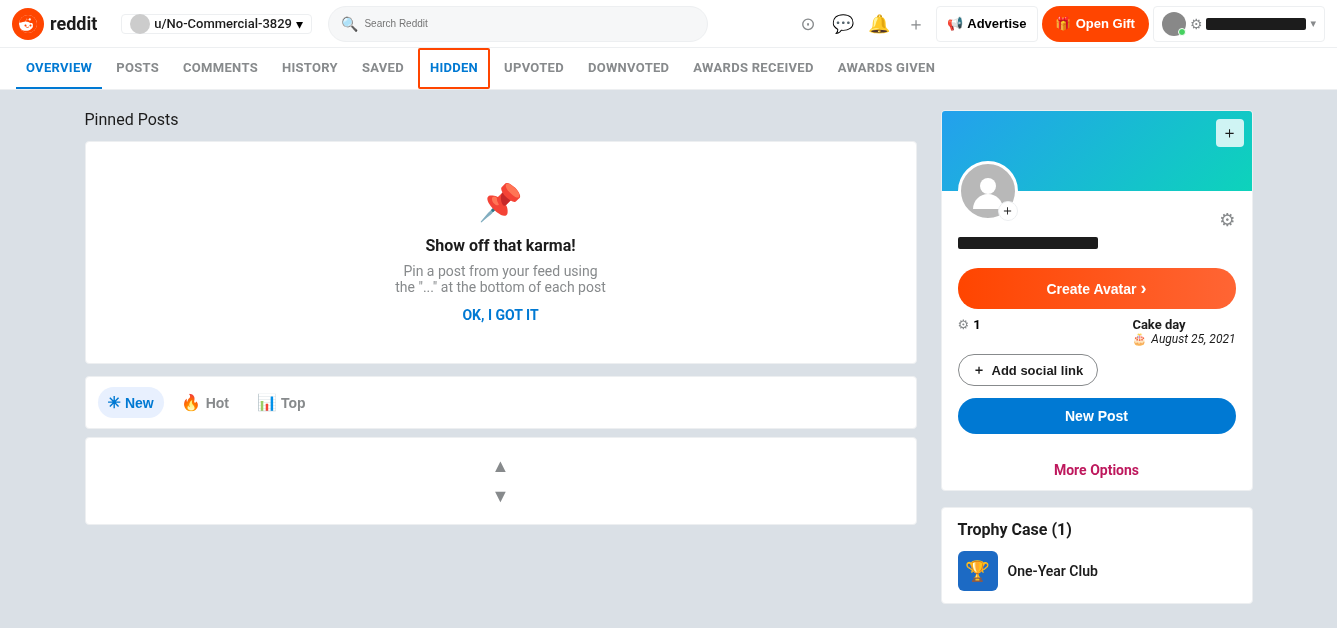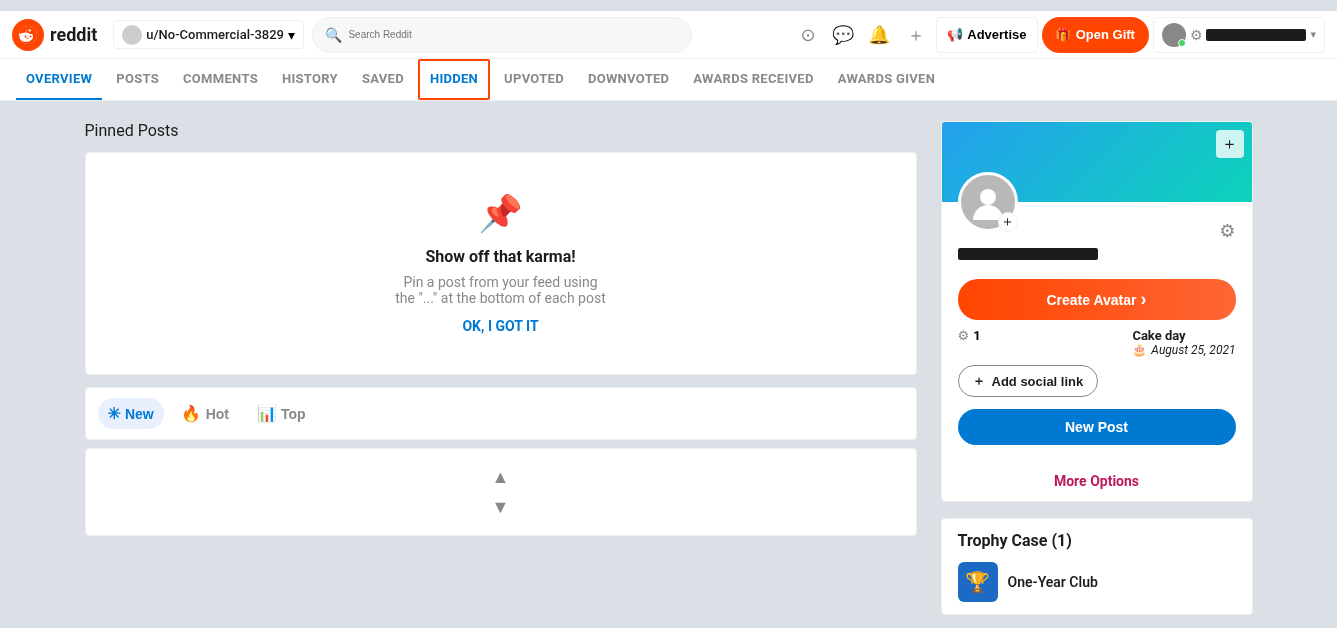--- a/index.html
+++ b/index.html
@@ -6,31 +6,30 @@
     body { font-family: -apple-system, BlinkMacSystemFont, 'Segoe UI', Roboto, sans-serif; background: #dae0e6; font-size: 14px; }
 
     
     .topnav {
       background: #fff;
       display: flex;
       align-items: center;
       padding: 0 12px;
       height: 48px;
       border-bottom: 1px solid #edeff1;
-      gap: 8px;
-      margin-top: 11px;
+      gap: 16px;
     }
     .logo-area { display: flex; align-items: center; gap: 6px; margin-right: 8px; }
     .logo-circle { width: 32px; height: 32px; background: #ff4500; border-radius: 50%; display: flex; align-items: center; justify-content: center; }
     .logo-circle svg { width: 20px; height: 20px; }
     .logo-text { font-size: 18px; font-weight: 700; color: #1c1c1c; }
 
     .user-dropdown {
       display: flex; align-items: center; gap: 4px; border: 1px solid #edeff1; border-radius: 4px;
-      padding: 4px 8px; cursor: pointer; height: 29px;
+      padding: 4px 8px; cursor: pointer; height: 20px;
     }
     .user-dropdown-avatar { width: 20px; height: 20px; background: #ccc; border-radius: 50%; }
     .user-dropdown-name { font-size: 13px; color: #1c1c1c; font-weight: 500; }
 
     .search-bar {
       display: flex; align-items: center; background: #f6f7f8; border: 1px solid #edeff1;
       border-radius: 20px; padding: 4px 12px; flex: 1; max-width: 380px; height: 36px;
     }
     .search-bar input { border: none; background: transparent; outline: none; font-size: 10px; color: #7f1d1d; width: 100%; }
 

